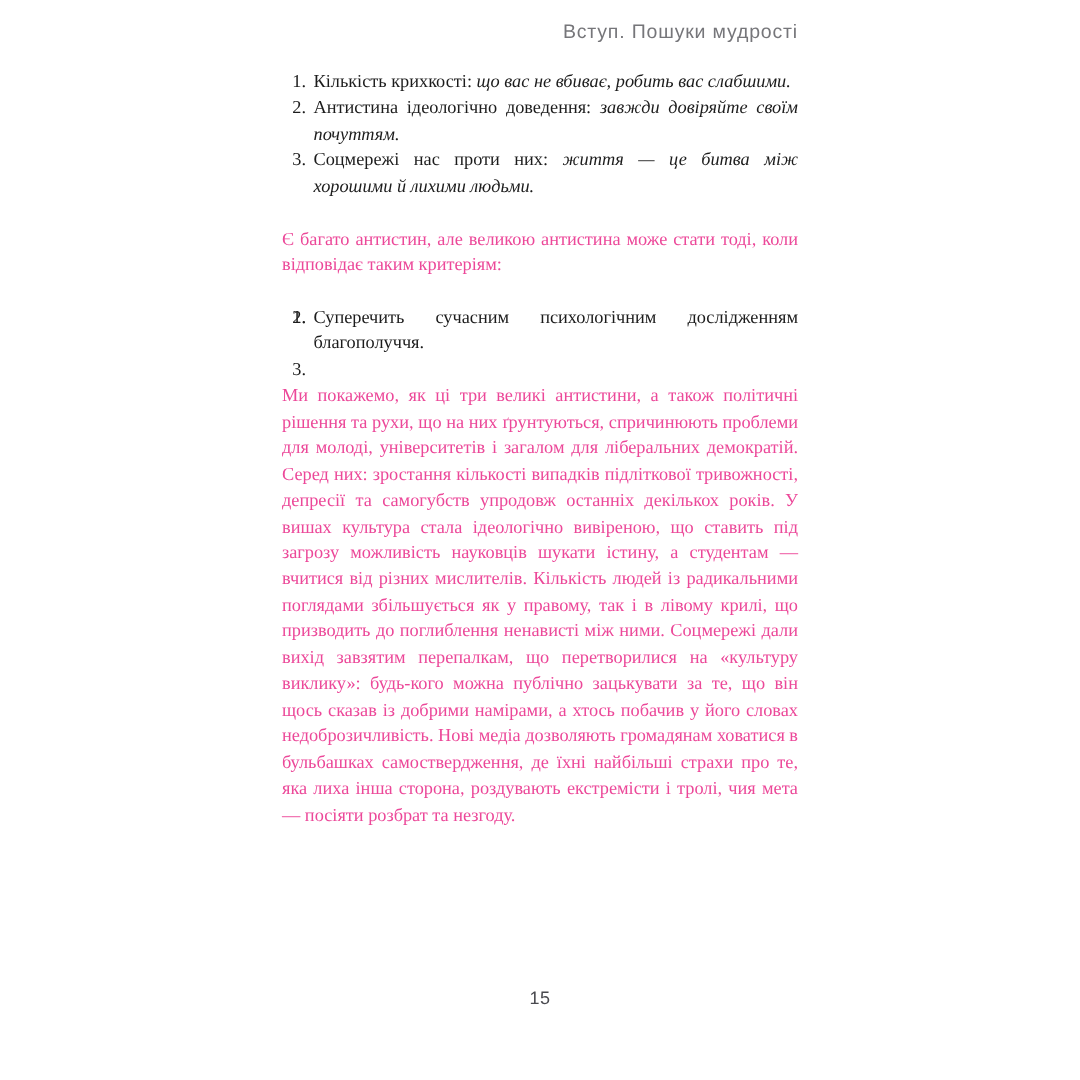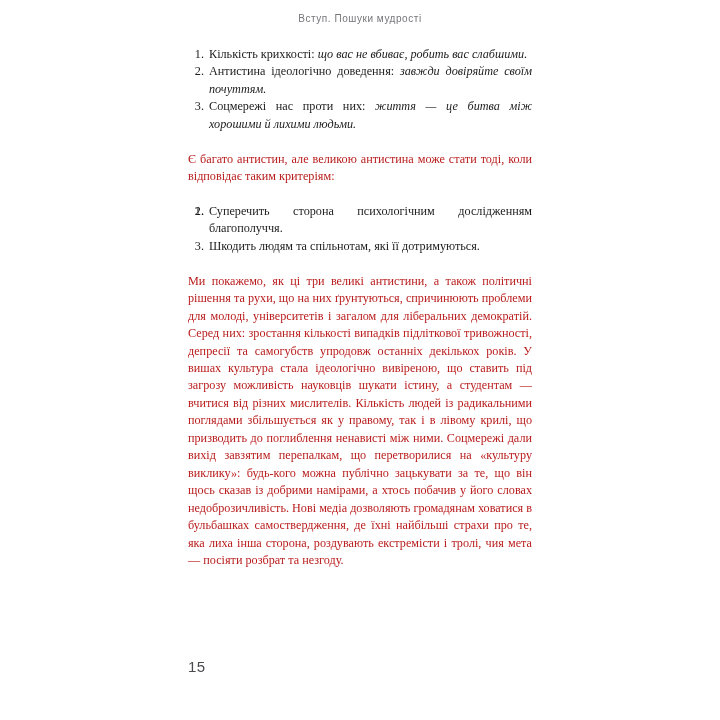--- a/index.html
+++ b/index.html
@@ -21,44 +21,44 @@
     inset: 0;
     background: #ffffff;
   }
 
   
   .running-head {
     position: absolute;
     top: 13px;
     left: 188px;
     width: 344px;
-    text-align: center;
+    text-align: right;
     font-family: "Liberation Sans", "DejaVu Sans", sans-serif;
-    font-size: 10px;
+    font-size: 13px;
     letter-spacing: 0.55px;
     color: #76767a;
     white-space: nowrap;
   }
 
   
   .text-block {
     position: absolute;
     top: 46px;
     left: 188px;
     width: 344px;
   }
 
   .para {
     margin: 0;
     font-size: 12.2px;
     line-height: 17.45px;
     text-align: justify;
     text-justify: inter-word;
     hyphens: manual;
-    color: #b91c1c;
+    color: #ec4899;
   }
 
   .para.indent { text-indent: 17px; }
   .para.block-gap { margin-top: 17.4px; }
 
   
   .num-list {
     margin: 0;
     padding: 0;
     list-style: none;
@@ -85,23 +85,23 @@
   }
 
   i, .it { font-style: italic; }
 
   
   .folio {
     position: absolute;
     top: 658px;
     left: 188px;
     width: 344px;
-    text-align: left;
+    text-align: center;
     font-family: "Liberation Sans", "DejaVu Sans", sans-serif;
-    font-size: 15px;
+    font-size: 12px;
     color: #4a4a4f;
     letter-spacing: 0.3px;
   }
 </style>
 </head>
 <body>
 
 <div class="page">
 
   <div class="running-head">Вступ. Пошуки мудрості</div>
@@ -123,24 +123,24 @@
       </li>
     </ol>
 
     <p class="para block-gap">Є багато антистин, але великою антистина може стати тоді, коли відповідає таким критеріям:</p>
 
     <ol class="num-list gap-before">
       <li>
         <span class="marker">1.</span>
       </li>
       <li>
-        <span class="marker">2.</span><span>Суперечить сторона психологічним дослідженням благополуччя.</span>
+        <span class="marker">2.</span><span>Суперечить сучасним психологічним дослідженням благополуччя.</span>
       </li>
       <li>
-        <span class="marker">3.</span><span>Шкодить людям та спільнотам, які її дотримуються.</span>
+        <span class="marker">3.</span>
       </li>
     </ol>
 
     <p class="para block-gap">Ми покажемо, як ці три великі антистини, а також політичні рішення та рухи, що на них ґрунтуються, спричинюють проблеми для молоді, університетів і загалом для ліберальних демократій. Серед них: зростання кількості випадків підліткової тривожності, депресії та самогубств упродовж останніх декількох років. У вишах культура стала ідеологічно вивіреною, що ставить під загрозу можливість науковців шукати істину, а студентам — вчитися від різних мислителів. Кількість людей із радикальними поглядами збільшується як у правому, так і в лівому крилі, що призводить до поглиблення ненависті між ними. Соцмережі дали вихід завзятим перепалкам, що перетворилися на «культуру виклику»: будь-кого можна публічно зацькувати за те, що він щось сказав із добрими намірами, а хтось побачив у його словах недоброзичливість. Нові медіа дозволяють громадянам ховатися в бульбашках самоствердження, де їхні найбільші страхи про те, яка лиха інша сторона, роздувають екстремісти і тролі, чия мета — посіяти розбрат та незгоду.</p>
 
 
   </div>
 
   <div class="folio">15</div>
 

